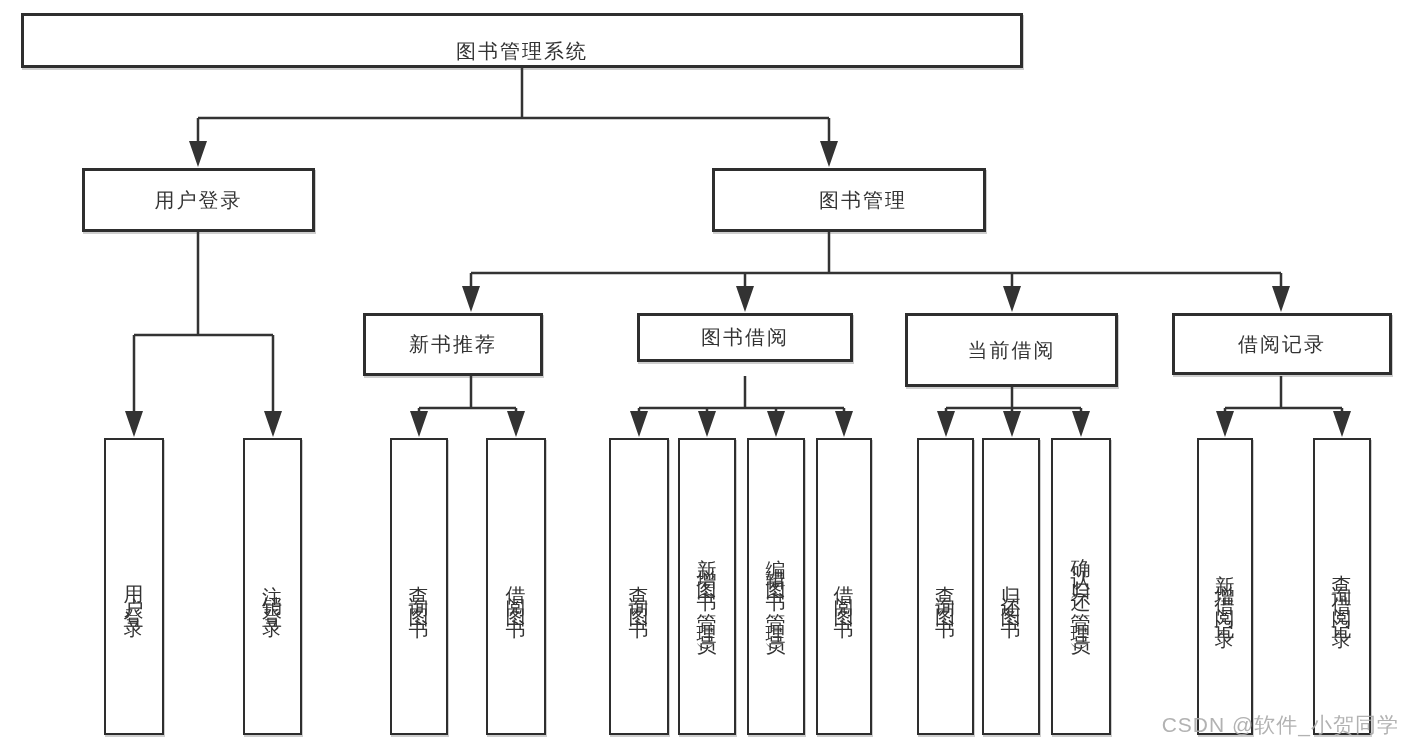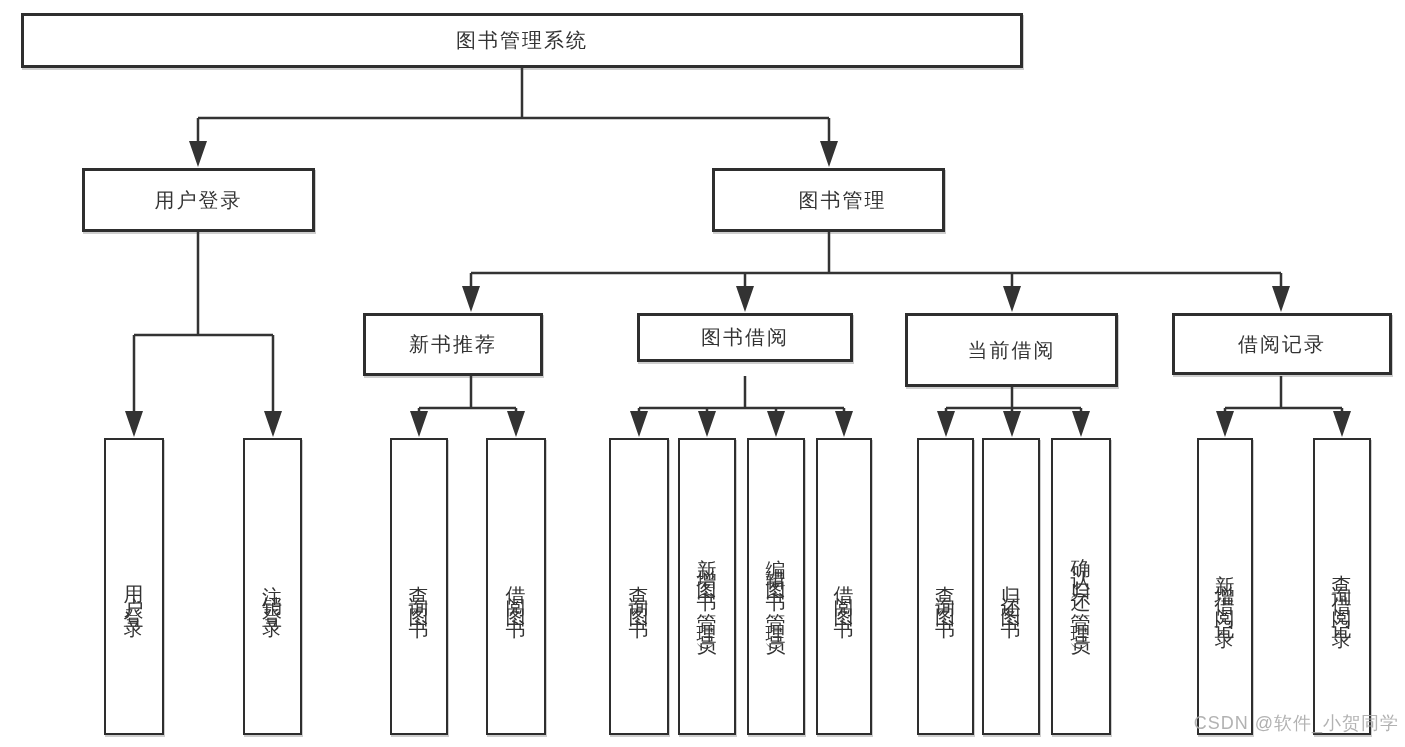--- a/index.html
+++ b/index.html
@@ -30,21 +30,21 @@
     top:438px;height:297px;
     display:flex;align-items:center;justify-content:center;
     writing-mode:vertical-rl;text-orientation:mixed;
     font-size:20px;letter-spacing:11px;line-height:1;color:#333333;
     box-shadow:1px 2px 0 rgba(60,60,60,0.25);
   }
   .vbox span{margin-bottom:-11px;}
   #watermark{
     position:absolute;z-index:5;
     top:711px;right:6px;
-    font-size:18px;letter-spacing:1px;
+    font-size:21px;letter-spacing:1px;
     color:rgba(170,170,170,0.9);
     white-space:nowrap;
   }
 </style>
 </head>
 <body>
 
 <div id="canvas">
 
   <svg id="connectors" width="1405" height="747" viewBox="0 0 1405 747">
@@ -57,28 +57,28 @@
              M1281 376V408 M1225 408H1342 M1225 408V418 M1342 408V418"></path>
     <path fill="#333333" stroke="none" d="M198 167l-9 -26h18z M829 167l-9 -26h18z
              M471 312l-9 -26h18z M745 312l-9 -26h18z M1012 312l-9 -26h18z M1281 312l-9 -26h18z
              M134 437l-9 -26h18z M273 437l-9 -26h18z
              M419 437l-9 -26h18z M516 437l-9 -26h18z
              M639 437l-9 -26h18z M707 437l-9 -26h18z M776 437l-9 -26h18z M844 437l-9 -26h18z
              M946 437l-9 -26h18z M1012 437l-9 -26h18z M1081 437l-9 -26h18z
              M1225 437l-9 -26h18z M1342 437l-9 -26h18z"></path>
   </svg>
 
-  <div class="hbox" style="left:21px;top:13px;width:1002px;height:55px;">
+  <div class="hbox" style="left:21px;top:13px;width:1002px;height:55px;align-items:flex-end;">
     <span>图书管理系统</span>
   </div>
 
   <div class="hbox" style="left:82px;top:168px;width:233px;height:64px;">
     <span>用户登录</span>
   </div>
-  <div class="hbox" style="left:712px;top:168px;width:233px;height:64px;padding-left:28px;">
+  <div class="hbox" style="left:712px;top:168px;width:274px;height:64px;padding-left:28px;">
     <span>图书管理</span>
   </div>
 
   <div class="hbox" style="left:363px;top:313px;width:180px;height:63px;">
     <span>新书推荐</span>
   </div>
   <div class="hbox" style="left:637px;top:313px;width:216px;height:49px;">
     <span>图书借阅</span>
   </div>
   <div class="hbox" style="left:905px;top:313px;width:213px;height:74px;">

